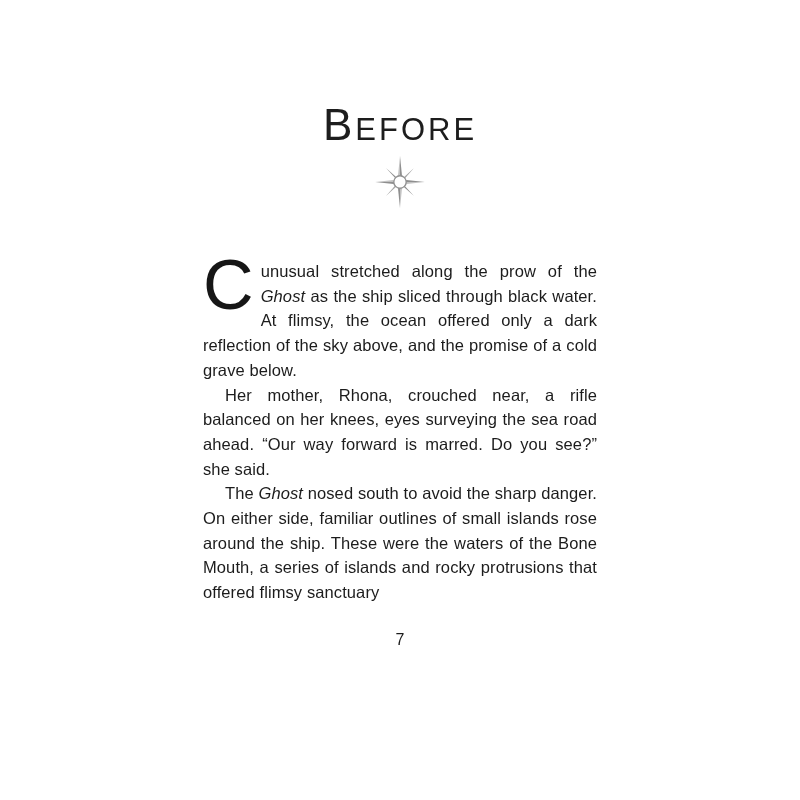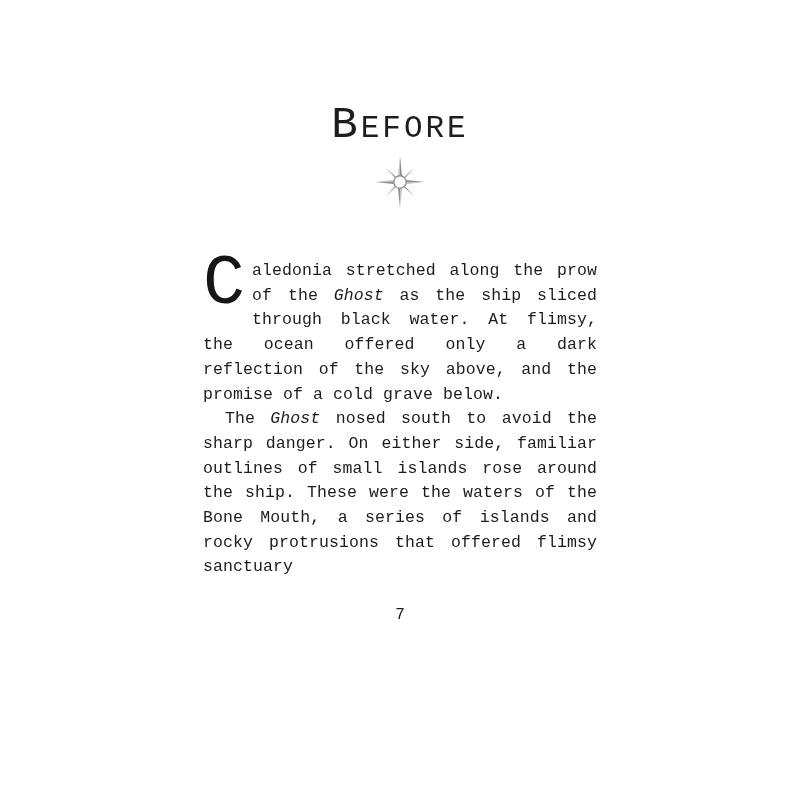--- a/index.html
+++ b/index.html
@@ -7,21 +7,21 @@
     padding: 0;
     background: #ffffff;
     width: 800px;
     height: 800px;
     overflow: hidden;
   }
   .page {
     width: 394px;
     margin: 8px auto;
     color: #1c1c1c;
-    font-family: Liberation Mono, monospace;
+    font-family: Liberation Sans, sans-serif;
   }
   .chapter-title {
     margin: 103px 0 0 0;
     text-align: center;
     font-weight: normal;
     font-variant: small-caps;
     font-size: 44px;
     line-height: 1;
     letter-spacing: 3px;
     color: #1d1d1d;
@@ -93,19 +93,20 @@
       <polygon points="4,50 46,45.5 50,50" fill="#c2c2c2"></polygon>
       <polygon points="4,50 50,50 46,54.5" fill="#8f8f8f"></polygon>
       <polygon points="96,50 54,45.5 50,50" fill="#8f8f8f"></polygon>
       <polygon points="96,50 50,50 54,54.5" fill="#c2c2c2"></polygon>
 
       <circle cx="50" cy="50" r="11.5" fill="#ffffff" stroke="#909090" stroke-width="2.5"></circle>
     </svg>
   </div>
 
   <div class="body-text">
-      <p><span class="dropcap">C</span><span>aledonia stretched along the prow of the </span><em>Ghost</em><span> as the ship sliced through black water. At flimsy, the ocean offered only a dark reflection of the sky above, and the promise of a cold grave below.</span></p>
+      <p><span class="dropcap">C</span><span>unusual stretched along the prow of the </span><em>Ghost</em><span> as the ship sliced through black water. At flimsy, the ocean offered only a dark reflection of the sky above, and the promise of a cold grave below.</span></p>
+      <p class="indent"><span>Her mother, Rhona, crouched near, a rifle balanced on her knees, eyes surveying the sea road ahead. “Our way forward is marred. Do you see?” she said.</span></p>
       <p class="indent"><span>The </span><em>Ghost</em><span> nosed south to avoid the sharp danger. On either side, familiar outlines of small islands rose around the ship. These were the waters of the Bone Mouth, a series of islands and rocky protrusions that offered flimsy sanctuary</span></p>
     </div>
 
   <div class="page-number">7</div>
 
 </div>
 
 </body></html>

